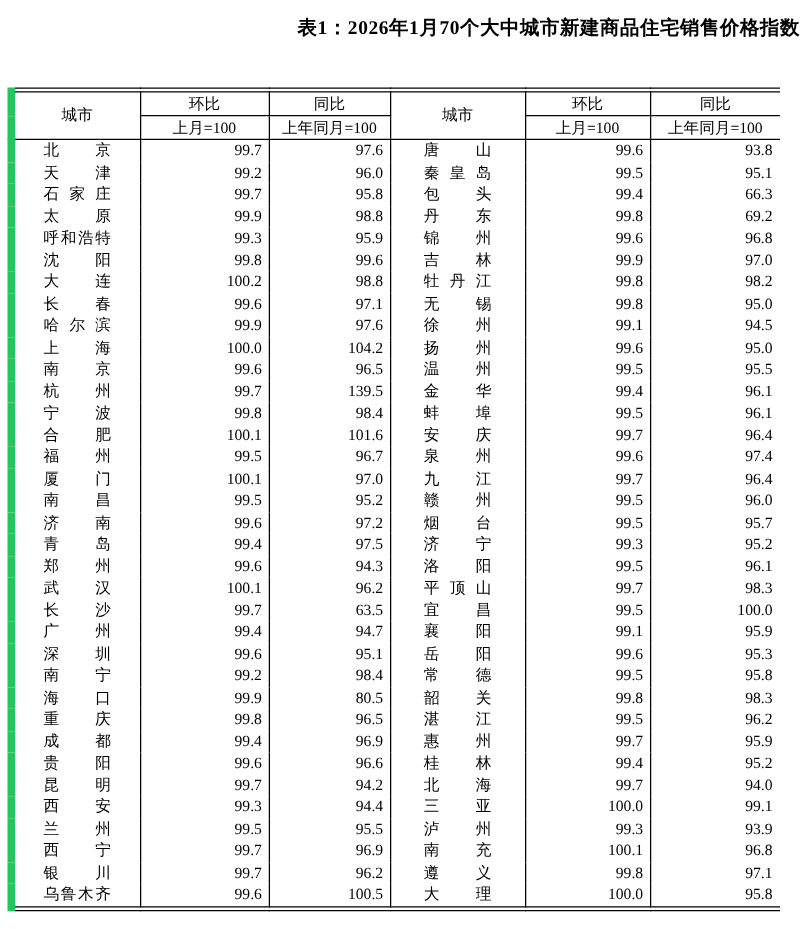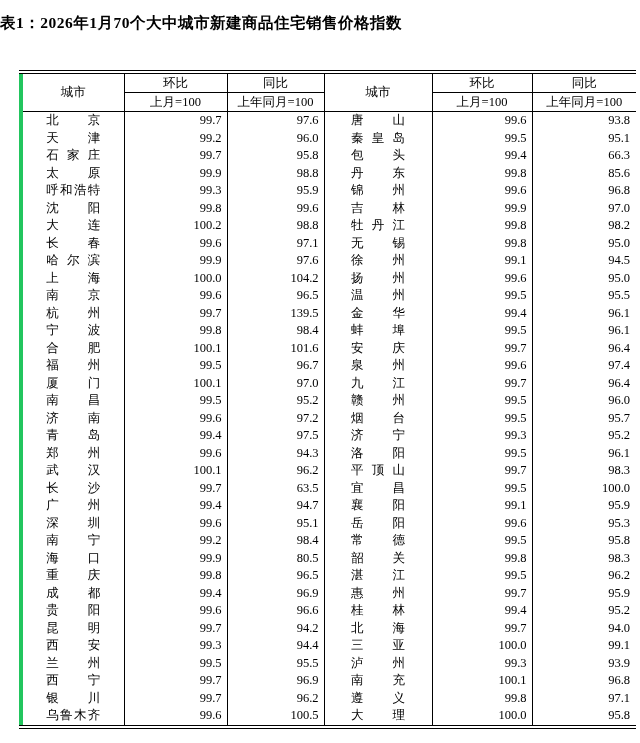--- a/index.html
+++ b/index.html
@@ -7,35 +7,35 @@
     position: relative;
     width: 640px;
     height: 743px;
     background: #ffffff;
     color: #000000;
     font-family: "Liberation Serif", "DejaVu Serif", serif;
     overflow: hidden;
   }
   .title {
     padding-top: 13px;
-    text-align: left;
+    text-align: right;
     font-size: 15.5px;
     font-weight: bold;
     letter-spacing: 0.5px;
     line-height: 20px;
   }
   table.idx {
-    margin-left: 19px;
+    margin-left: 6px;
     margin-top: 37px;
     width: 615px;
     table-layout: fixed;
     border-collapse: collapse;
     border-top: 4px double #000;
     border-bottom: 4px double #000;
-    border-left: 4px solid #22c55e;
+    border-left: 6px solid #22c55e;
     font-size: 12.5px;
   }
   col.c1 { width:103px; } col.c2 { width:103px; } col.c3 { width:97px; }
   col.c4 { width:108px; } col.c5 { width:100px; } col.c6 { width:104px; }
   th, td {
     padding: 0;
     font-weight: normal;
     vertical-align: middle;
   }
   thead th { height: 18px; text-align: center; font-size: 12.5px; }
@@ -149,21 +149,21 @@
           </td>
           <td class="c-num b-r">99.9</td>
           <td class="c-num b-r">98.8</td>
           <td class="c-city b-r">
             <div class="city-just">
               <span>丹</span>
               <span>东</span>
             </div>
           </td>
           <td class="c-num b-r">99.8</td>
-          <td class="c-num last">85.6</td>
+          <td class="c-num last">69.2</td>
         </tr>
         <tr>
           <td class="c-city b-r">
             <div class="city-just">
               <span>呼</span>
               <span>和</span>
               <span>浩</span>
               <span>特</span>
             </div>
           </td>

